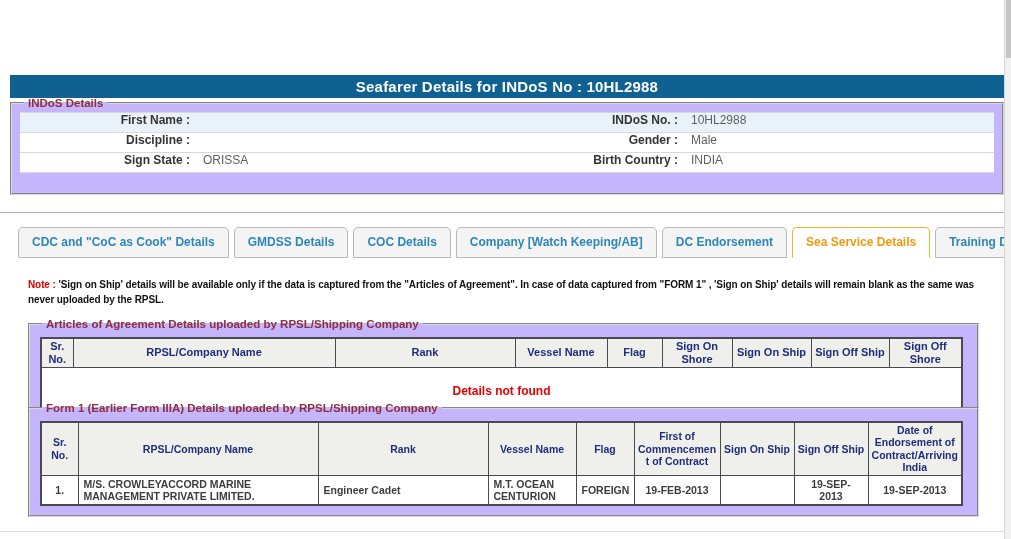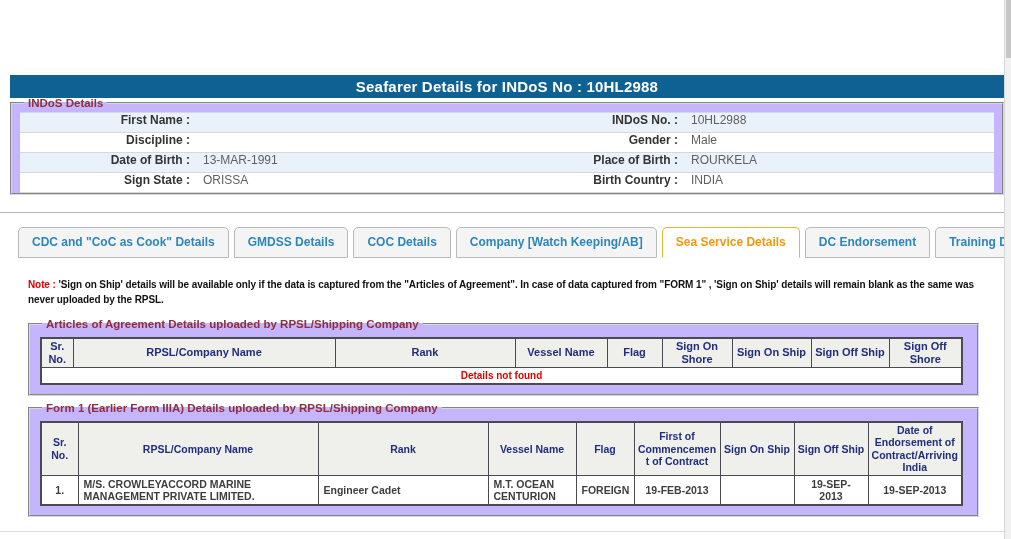--- a/index.html
+++ b/index.html
@@ -52,22 +52,22 @@
   .dtable{border-collapse:collapse;table-layout:fixed;width:921px;margin:6px 0 2px 2px;
       border:2px solid #4a4a50;background:#fff;}
   .dtable th{background:#efefec;color:var(--table_header_text,#202e7d);border:1px solid #4a4a50;
       font-weight:bold;text-align:center;vertical-align:middle;padding:1px 2px;line-height:1.18;
       overflow-wrap:anywhere;}
   .dtable td{border:1px solid #4a4a50;font-weight:bold;color:#3d3d3d;vertical-align:middle;
       padding:1px 5px;}
   .a-table th{font-size:11px;}
   .f-table th{font-size:10.5px;}
   .f-table td{font-size:10.5px;}
-  .empty-row td{color:var(--empty_message,#e60000);text-align:center;font-size:10px;
-      height:15px;padding:0;}
+  .empty-row td{color:var(--empty_message,#e60000);text-align:center;font-size:12px;
+      height:15px;padding:16px;}
   td.c{text-align:center;}
   td.l{text-align:left;}
 
   .bottom-line{position:absolute;left:0;top:531px;width:1004px;border-top:1px solid #dcdcdc;}
 
   
   .scroll-track{position:absolute;right:0;top:0;width:7px;height:539px;background:#f1f1f1;
       border-left:1px solid #d6d6d6;box-sizing:border-box;}
   .scroll-thumb{position:absolute;left:1px;top:0;width:6px;height:58px;background:#c6c6c6;}
 </style>
@@ -86,44 +86,38 @@
           <span class="val l-val"></span>
           <span class="lbl r-lbl">INDoS No. :</span>
           <span class="val r-val">10HL2988</span>
         </div>
         <div class="indos-row">
           <span class="lbl l-lbl">Discipline :</span>
           <span class="val l-val"></span>
           <span class="lbl r-lbl">Gender :</span>
           <span class="val r-val">Male</span>
         </div>
-        <div class="indos-row alt">
-          <span class="lbl l-lbl">Date of Birth :</span>
-          <span class="val l-val">13-MAR-1991</span>
-          <span class="lbl r-lbl">Place of Birth :</span>
-          <span class="val r-val">ROURKELA</span>
-        </div>
         <div class="indos-row">
           <span class="lbl l-lbl">Sign State :</span>
           <span class="val l-val">ORISSA</span>
           <span class="lbl r-lbl">Birth Country :</span>
           <span class="val r-val">INDIA</span>
         </div>
       </div>
   </fieldset>
 
   <div class="divider"></div>
 
   <div class="tabs" id="tabsBar">
       <div class="tab">CDC and "CoC as Cook" Details</div>
       <div class="tab">GMDSS Details</div>
       <div class="tab">COC Details</div>
       <div class="tab">Company [Watch Keeping/AB]</div>
+      <div class="tab">DC Endorsement</div>
       <div class="tab active">Sea Service Details</div>
-      <div class="tab">DC Endorsement</div>
       <div class="tab">Training Details</div>
     </div>
 
   <div class="note"><span class="note-prefix">Note : </span><span>'Sign on Ship' details will be available only if the data is captured from the "Articles of Agreement". In case of data captured from "FORM 1" , 'Sign on Ship' details will remain blank as the same was never uploaded by the RPSL.</span></div>
 
   <fieldset class="fs fs-articles">
     <legend>Articles of Agreement Details uploaded by RPSL/Shipping Company</legend>
     <table class="dtable a-table" id="articlesTable">
         <colgroup>
           <col style="width: 32px;">

